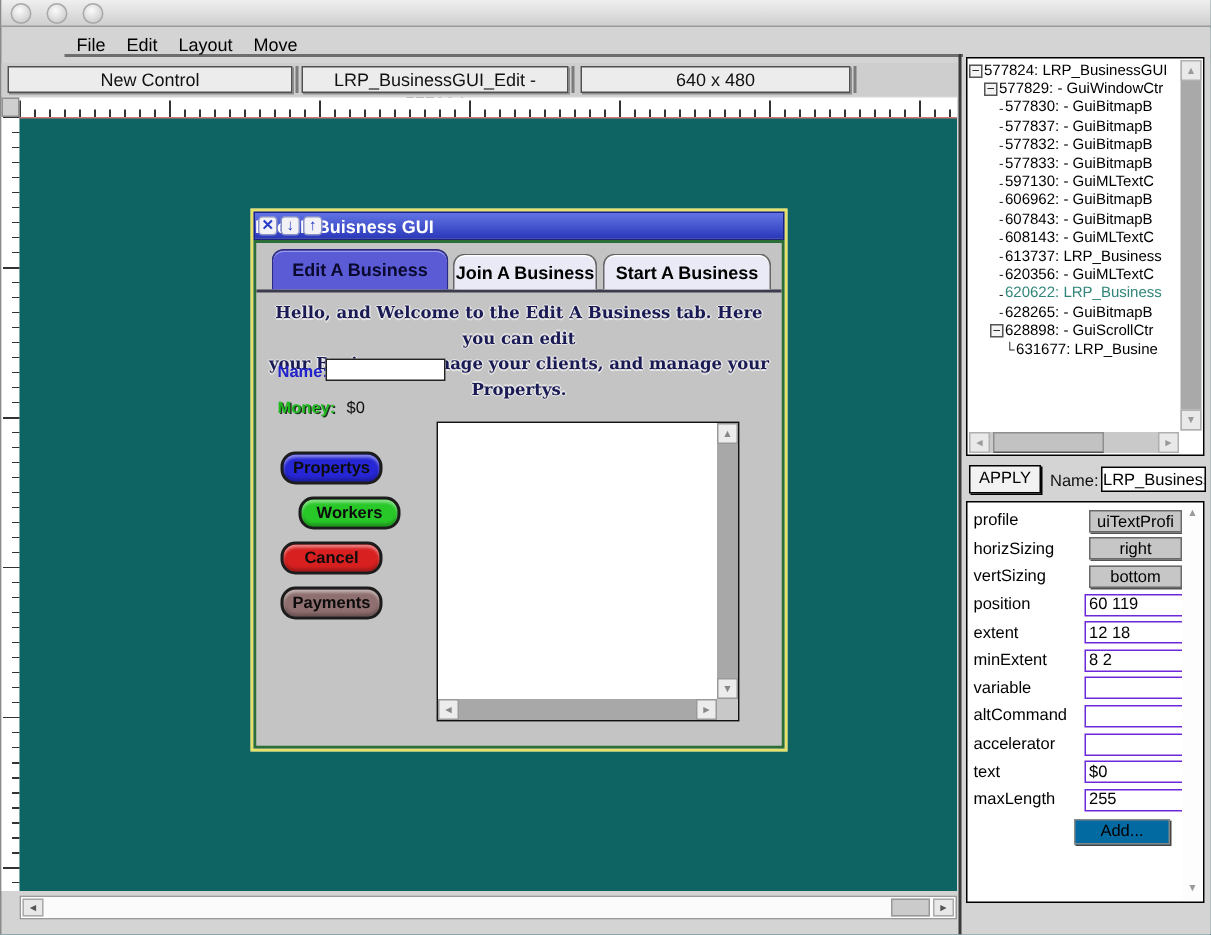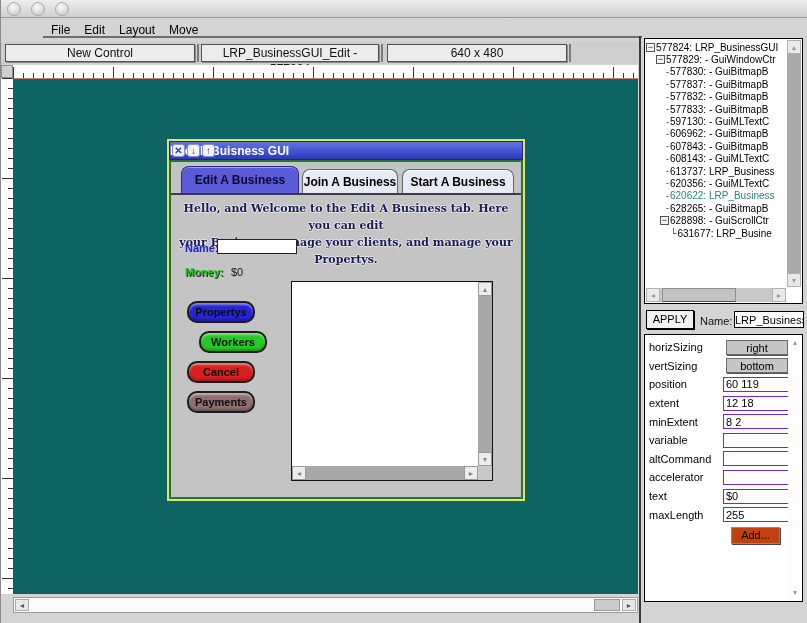--- a/index.html
+++ b/index.html
@@ -117,21 +117,21 @@
   .prop-row { display:flex; align-items:center; height:18.6px; }
   .plabel { flex:none; width:74px; font-size:11px; color:#000; }
   .pbtn { flex:none; width:62px; height:15px; margin-left:3px; background:#c6c6c6; border:1px solid #6a6a6a;
     box-shadow:1px 1px 0 #555; font-size:11px; text-align:center; line-height:14px; color:#000;
     overflow:hidden; white-space:nowrap; }
   .pinput { flex:none; width:66px; height:15px; background:#fff; border:1px solid #6d28d9; font-size:11px;
     font-family:"Liberation Sans", sans-serif; padding-left:2px; }
   .pcheck { flex:none; width:12px; height:12px; background:#fff; border:1px solid #000; font-size:10px;
     line-height:10px; text-align:center; color:#000; }
   .add-row { display:flex; justify-content:flex-end; padding:3px 22px 0 0; }
-  .add-btn { width:49px; height:17px; background:#c2410c; border:1px solid #888; box-shadow:1px 1px 0 #444;
+  .add-btn { width:64px; height:17px; background:#0369a1; border:1px solid #888; box-shadow:1px 1px 0 #444;
     font-size:11px; text-align:center; line-height:15px; color:#000; }
   .prop-vscroll { position:absolute; right:1px; top:1px; width:13px; bottom:1px; background:#fdfdfd; }
 </style>
 </head>
 <body>
 
 <div class="window">
 
   <div class="mac-bar">
     <div class="light" style="left:6px"></div>
@@ -294,20 +294,24 @@
 
     <div class="apply-row">
       <div class="apply-btn">APPLY</div>
       <div class="insp-name-label">Name:</div>
       <input class="insp-name-input" value="LRP_Business" style="">
     </div>
 
     <div class="prop-box">
       <div id="proplist">
           <div class="prop-row">
+            <span class="plabel">profile</span>
+            <div class="pbtn">uiTextProfi</div>
+          </div>
+          <div class="prop-row">
             <span class="plabel">horizSizing</span>
             <div class="pbtn">right</div>
           </div>
           <div class="prop-row">
             <span class="plabel">vertSizing</span>
             <div class="pbtn">bottom</div>
           </div>
           <div class="prop-row">
             <span class="plabel">position</span>
             <input class="pinput" value="60 119" style="">

